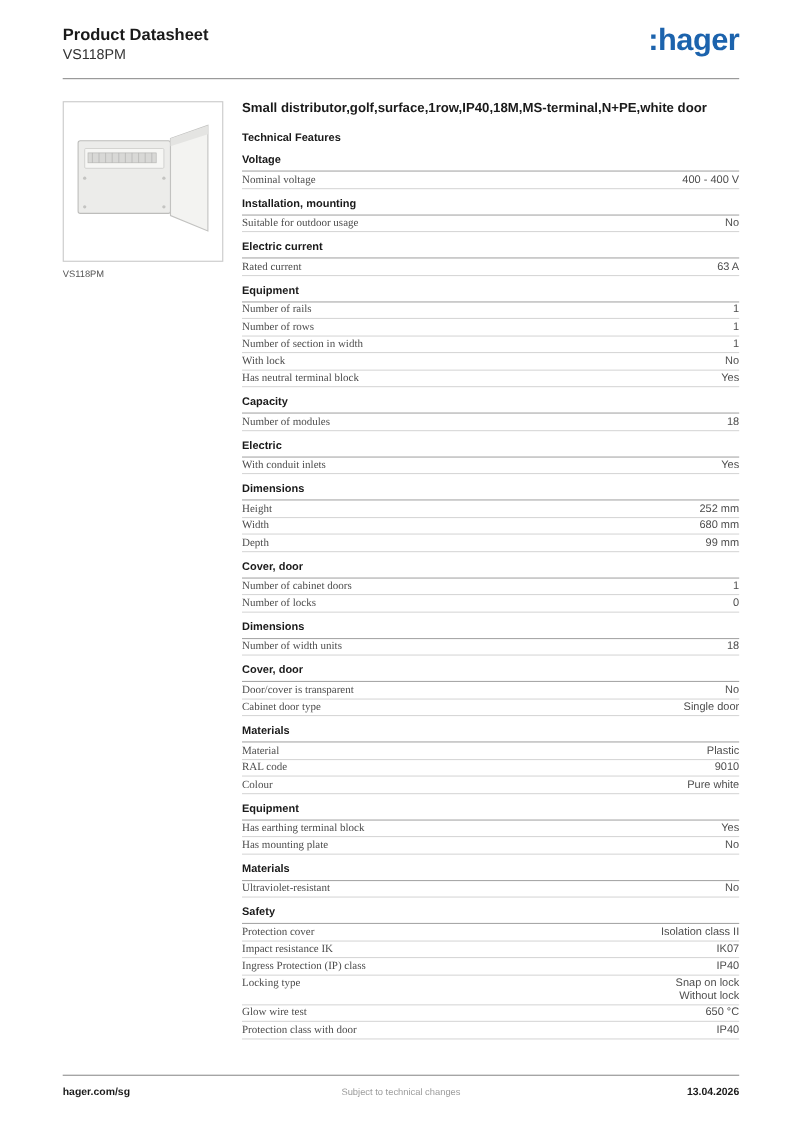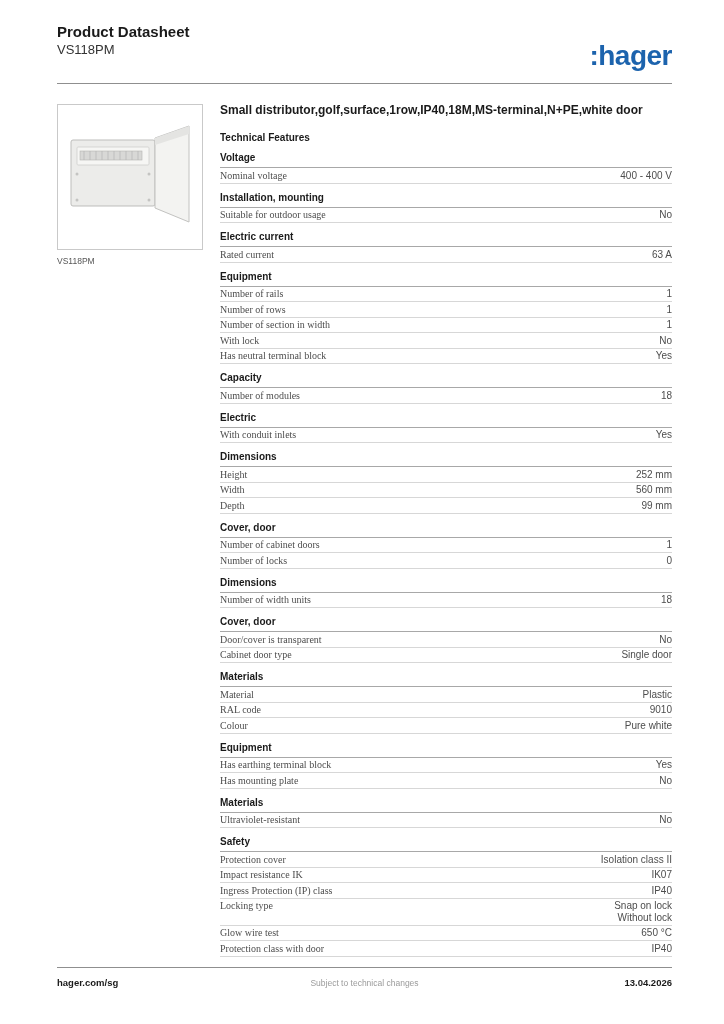--- a/index.html
+++ b/index.html
@@ -1,21 +1,21 @@
 <!DOCTYPE html>
 <html><head>
 <meta charset="utf-8">
 <style>
   * { margin:0; padding:0; box-sizing:border-box; }
   html,body { background:#ffffff; }
   body { font-family:"Liberation Sans", sans-serif; color:#1a1a1a; }
 
   .page{
     width:724px; height:1024px; background:#fff; margin:0 auto;
-    padding:22px 52px 36px 57px;
+    padding:22px 52px 26px 57px;
     display:flex; flex-direction:column; overflow:hidden;border-radius:16px;
   }
 
   
   .header-row{ display:flex; justify-content:space-between; align-items:flex-start; }
   .doc-title{ font-size:15px; font-weight:bold; color:#1a1a1a; line-height:19px; }
   .doc-subtitle{ font-size:13px; color:#333; line-height:17px; }
   .logo{ font-size:28px; font-weight:bold; letter-spacing:-0.5px; line-height:28px; }
   .rule{ height:1px; background:#8f8f8f; margin-top:13px; }
 
@@ -50,21 +50,21 @@
 </head>
 <body>
 
 <div class="page">
 
   <div class="header-row">
     <div>
       <div class="doc-title">Product Datasheet</div>
       <div class="doc-subtitle">VS118PM</div>
     </div>
-    <div class="logo" style="color: rgb(28, 99, 173); margin-top: 20px;">:hager</div>
+    <div class="logo" style="color: rgb(28, 99, 173);">:hager</div>
   </div>
   <div class="rule"></div>
 
   <div class="main">
 
     <div class="left-col">
       <div class="img-frame">
         <svg width="134" height="134" viewBox="0 0 134 134">
 
           <rect x="8" y="30" width="84" height="66" rx="2" fill="#ececea" stroke="#bdbdbb" stroke-width="1"></rect>
@@ -156,21 +156,21 @@
             </div>
           </div>
           <div class="section">
             <div class="section-title">Dimensions</div>
             <div class="spec-row">
               <span class="spec-label">Height</span>
               <span class="spec-value">252 mm</span>
             </div>
             <div class="spec-row">
               <span class="spec-label">Width</span>
-              <span class="spec-value">560 mm</span>
+              <span class="spec-value">680 mm</span>
             </div>
             <div class="spec-row">
               <span class="spec-label">Depth</span>
               <span class="spec-value">99 mm</span>
             </div>
           </div>
           <div class="section">
             <div class="section-title">Cover, door</div>
             <div class="spec-row">
               <span class="spec-label">Number of cabinet doors</span>

